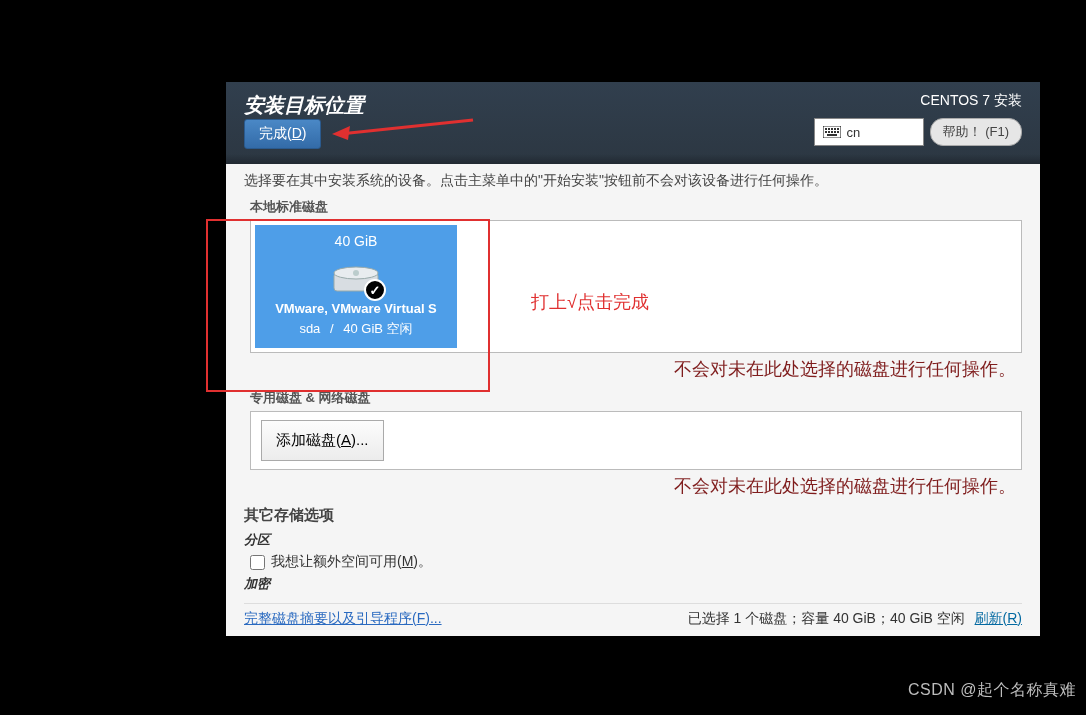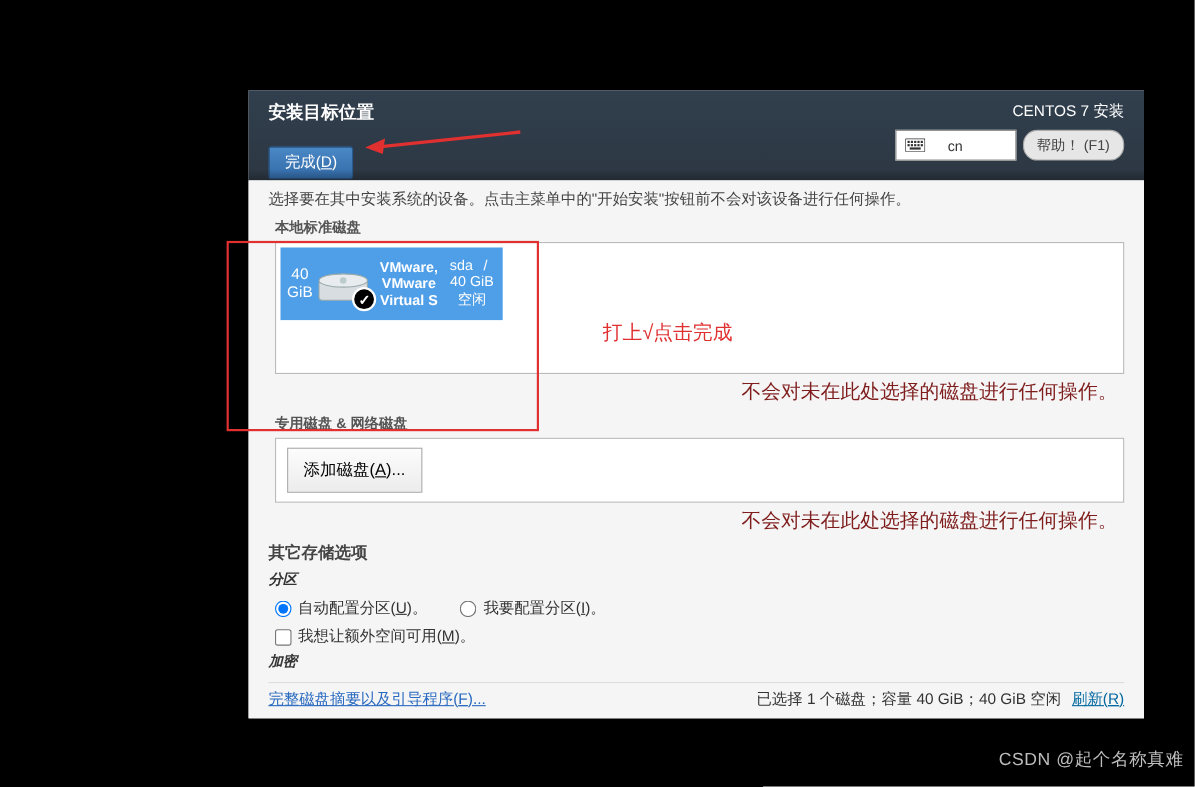--- a/index.html
+++ b/index.html
@@ -26,23 +26,24 @@
     background: linear-gradient(180deg, #313f4e 0%, #2c3742 100%);
     color: #fff;
     height: 82px;
     position: relative;
     padding: 10px 18px 0 18px;
     display: flex;
     justify-content: space-between;
   }
   .header-left { }
   .header-title {
-    font-size: 16px;
-    font-weight: bold;
-    margin-bottom: 20px;
+    font-size: 20px;
+    font-weight: bold;
+    margin-bottom: 0;
+    font-style: italic;
   }
   .done-button {
     background: #3e7ab7;
     background: linear-gradient(180deg, #4a88c6, #336ba8);
     border: 1px solid #2a5a8e;
     color: #fff;
     padding: 5px 14px;
     border-radius: 3px;
     cursor: pointer;
     font-size: 14px;
@@ -53,21 +54,21 @@
   .header-right-row { display: flex; gap: 6px; align-items: center; }
   .kb-box {
     background: #fff;
     color: #333;
     border: 1px solid #888;
     padding: 3px 8px;
     width: 110px;
     height: 28px;
     display: flex;
     align-items: center;
-    gap: 21px;
+    gap: 6px;
     font-size: 13px;
   }
   .kb-box svg { flex: 0 0 auto; }
   .help-button {
     background: #e6e6e6;
     border: 1px solid #aaa;
     color: #444;
     padding: 4px 12px;
     height: 28px;
     border-radius: 13px;
@@ -112,21 +113,21 @@
     min-height: 50px;
   }
   .disk-frame.local { padding: 4px 6px 4px 4px; min-height:120px; }
   .disk-tile {
     width: 202px;
     background: #4e9ee8;
     color: #fff;
     text-align: center;
     padding: 8px 6px 10px 6px;
     display: flex;
-    flex-direction: row;
+    flex-direction: column;
     align-items: center;
     gap: 4px;
     cursor: pointer;
   }
   .disk-size { font-size: 14px; }
   .disk-icon-wrap { position: relative; width: 48px; height: 38px; margin: 4px 0 2px 0;}
   .disk-check {
     position: absolute;
     right: -6px;
     bottom: -6px;
@@ -283,34 +284,20 @@
     <div class="disk-frame">
       <button class="add-disk-btn">
         <span>添加磁盘(</span><span class="u">A</span><span>)...</span>
       </button>
     </div>
     <div class="note-right">不会对未在此处选择的磁盘进行任何操作。</div>
 
     <div class="storage-opts">
       <div class="section-heading">其它存储选项</div>
       <div class="opt-group-title">分区</div>
-      <div class="radio-group">
-        <div class="radio-row">
-          <input type="radio" name="part" checked="" id="r1" style="">
-          <label for="r1">
-            <span>自动配置分区(</span><span class="u">U</span><span>)。</span>
-          </label>
-        </div>
-        <div class="radio-row">
-          <input type="radio" name="part" id="r2" style="">
-          <label for="r2">
-            <span>我要配置分区(</span><span class="u">I</span><span>)。</span>
-          </label>
-        </div>
-      </div>
       <div class="check-row">
         <input type="checkbox" id="c1" style="">
         <label for="c1">
           <span>我想让额外空间可用(</span><span class="u">M</span><span>)。</span>
         </label>
       </div>
       <div class="opt-group-title">加密</div>
     </div>
 
     <div class="footer">
@@ -332,15 +319,15 @@
 <svg class="annot-arrow" style="left:328px; top:110px; width:150px; height:34px;">
   <defs>
     <marker id="ah" markerWidth="10" markerHeight="8" refX="1" refY="4" orient="auto">
       <polygon points="0 0, 10 4, 0 8" fill="#e03030"></polygon>
     </marker>
   </defs>
   <line x1="145" y1="10" x2="12" y2="24" stroke="#e03030" stroke-width="3"></line>
   <polygon points="4 24, 22 16, 20 30" fill="#e03030"></polygon>
 </svg>
 
-<div class="annot-text" style="left:548px; top:290px;">打上√点击完成</div>
+<div class="annot-text" style="left:531px; top:290px;">打上√点击完成</div>
 
 <div class="watermark">CSDN @起个名称真难</div>
 
 </body></html>

